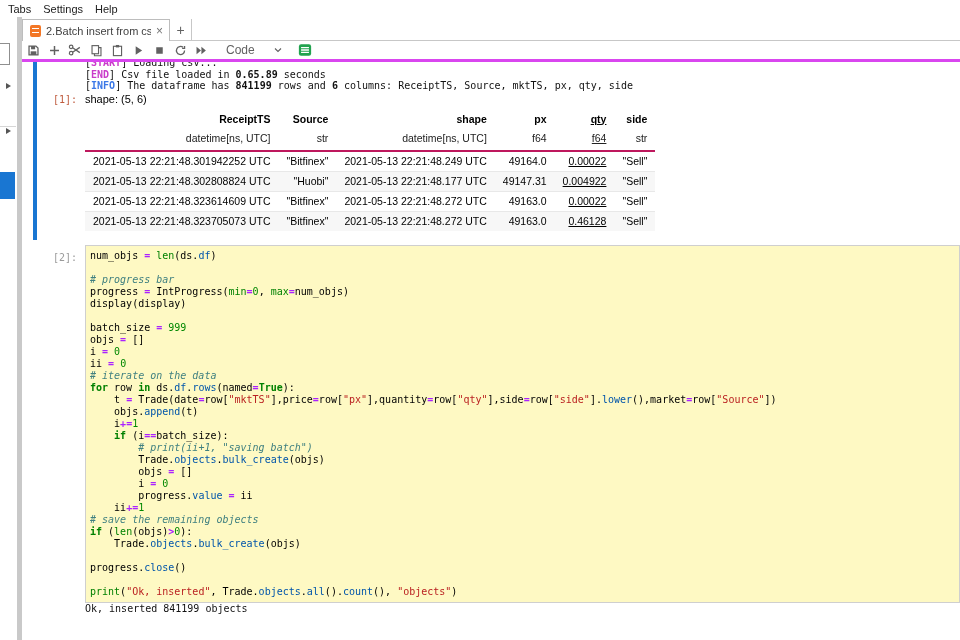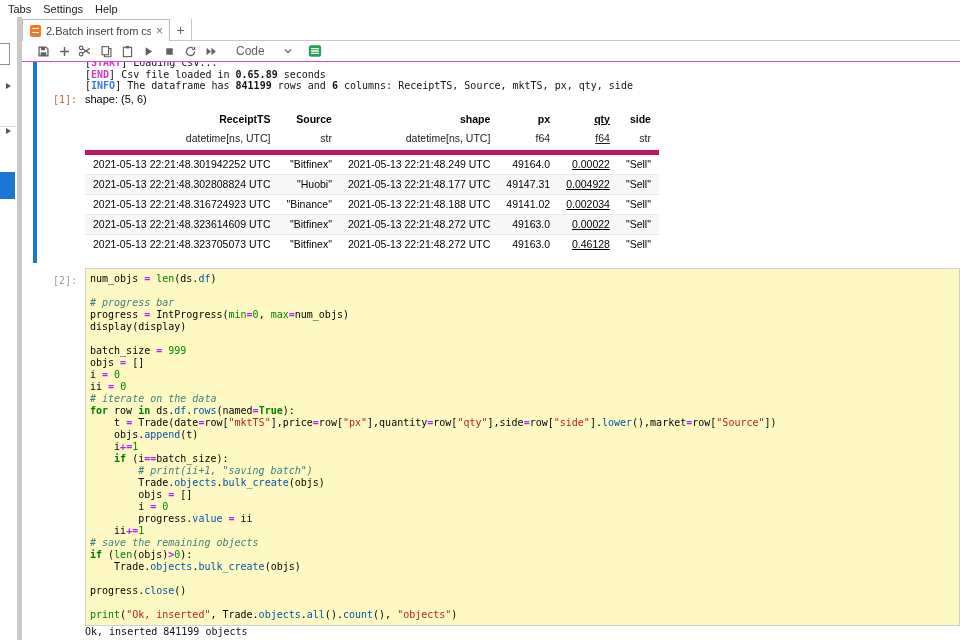--- a/index.html
+++ b/index.html
@@ -36,22 +36,22 @@
             margin-left:0px; margin-bottom:-1px; padding:0 6px 0 7px; z-index:2; }
   .nb-tab .tab-title { font-size:11px; color:#424242; white-space:nowrap; overflow:hidden; flex:1; }
   .nb-tab .tab-close { font-size:12px; color:#757575; line-height:1; cursor:pointer; }
   .tab-nbicon { width:11px; height:12px; background:#f37726; border-radius:2px; position:relative; flex:none; }
   .tab-nbicon:before { content:""; position:absolute; left:2px; right:2px; top:3px; height:1.5px; background:#fff; }
   .tab-nbicon:after  { content:""; position:absolute; left:2px; right:2px; top:7px; height:1.5px; background:#fff; }
   .new-tab { width:22px; height:22px; margin-bottom:-1px; display:flex; align-items:center; justify-content:center;
              border-right:1px solid #c7c7c7; color:#616161; font-size:14px; cursor:pointer; }
 
   
-  .toolbar { height:21px; display:flex; align-items:center; gap:7px; padding-left:14px;
-             background:#fff; border-bottom:1px solid #d946ef; }
+  .toolbar { height:21px; display:flex; align-items:center; gap:7px; padding-left:4px;
+             background:#fff; border-bottom:3px solid #d946ef; }
   .tb-btn { width:14px; height:16px; display:flex; align-items:center; justify-content:center; cursor:pointer; }
   .tb-btn svg { display:block; }
   .celltype { display:flex; align-items:center; width:58px; margin-left:11px; cursor:pointer; }
   .celltype .ct-label { font-size:12px; color:#616161; flex:1; }
   .green-ext { margin-left:7px; cursor:pointer; display:flex; }
 
   
   .nb { flex:1; background:#fff; overflow:hidden; position:relative; }
   .cell { padding-left:15px; display:block; position:relative; }
   .row { display:flex; align-items:flex-start; }
@@ -68,21 +68,21 @@
             white-space:pre; color:#111; }
   .ansi-magenta { color:#c93bc9; font-weight:bold; }
   .ansi-blue { color:#3b78e7; font-weight:bold; }
   .b { font-weight:bold; }
   .shape-label { font-size:11px; line-height:15px; color:#000; }
 
   table.df { border-collapse:collapse; margin-top:2px; font-size:10.5px; color:#000; }
   table.df th, table.df td { text-align:right; white-space:nowrap; padding:3px 8px; line-height:13px; }
   table.df thead th { font-weight:bold; padding-top:4px; }
   table.df thead td { font-weight:normal; color:#222; padding-bottom:5px; }
-  table.df thead { border-bottom:5px solid #be185d; }
+  table.df thead { border-bottom:2px solid #be185d; }
   table.df tbody tr { height:20px; }
   table.df tbody tr + tr { border-top:1px solid #e8e8e8; }
   table.df tbody tr:nth-child(even) { background:#f7f7f7; }
   .c-receipt { min-width:150px; } .c-source { min-width:46px; } .c-mkt { min-width:134px; }
   .c-px { min-width:40px; } .c-qty { min-width:44px;text-decoration:underline; } .c-side { min-width:30px; }
 
   
   .cell2 { margin-top:5px; }
   .prompt.pad { padding-top:5px; }
   .editor { flex:1; min-width:0; margin-left:8px; background:#fef9c3; border:1px solid #cfcfcf;
@@ -237,28 +237,20 @@
                     <td class="c-px">49164.0</td>
                     <td class="c-qty">0.00022</td>
                     <td class="c-side">"Sell"</td>
                   </tr>
                   <tr>
                     <td class="c-receipt">2021-05-13 22:21:48.302808824 UTC</td>
                     <td class="c-source">"Huobi"</td>
                     <td class="c-mkt">2021-05-13 22:21:48.177 UTC</td>
                     <td class="c-px">49147.31</td>
                     <td class="c-qty">0.004922</td>
-                    <td class="c-side">"Sell"</td>
-                  </tr>
-                  <tr>
-                    <td class="c-receipt">2021-05-13 22:21:48.316724923 UTC</td>
-                    <td class="c-source">"Binance"</td>
-                    <td class="c-mkt">2021-05-13 22:21:48.188 UTC</td>
-                    <td class="c-px">49141.02</td>
-                    <td class="c-qty">0.002034</td>
                     <td class="c-side">"Sell"</td>
                   </tr>
                   <tr>
                     <td class="c-receipt">2021-05-13 22:21:48.323614609 UTC</td>
                     <td class="c-source">"Bitfinex"</td>
                     <td class="c-mkt">2021-05-13 22:21:48.272 UTC</td>
                     <td class="c-px">49163.0</td>
                     <td class="c-qty">0.00022</td>
                     <td class="c-side">"Sell"</td>
                   </tr>

